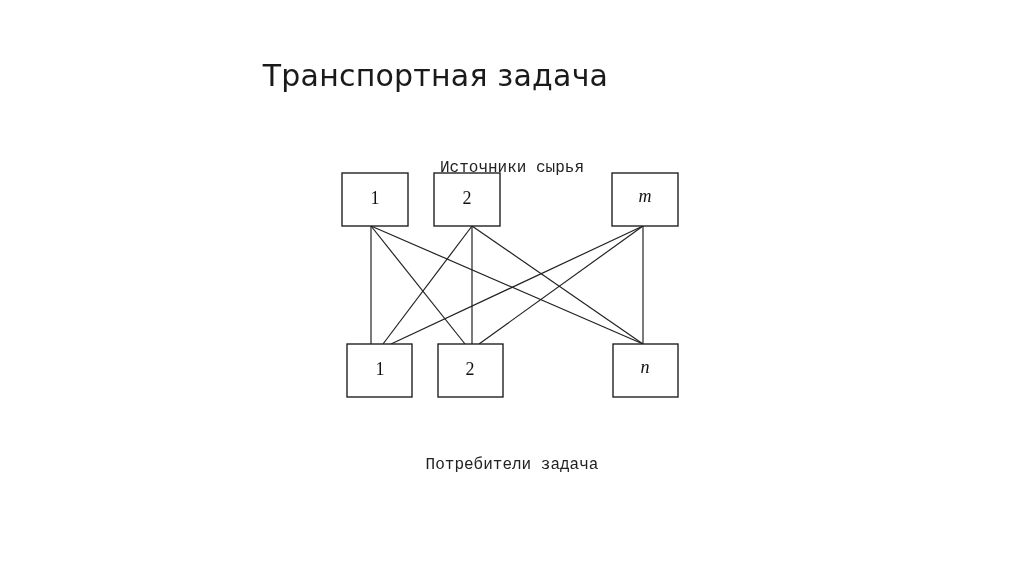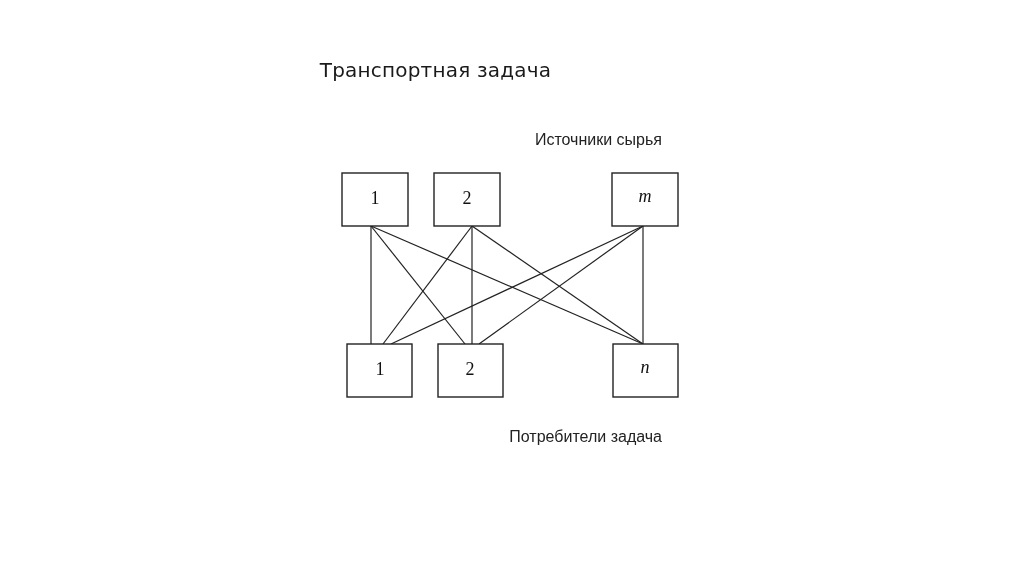--- a/index.html
+++ b/index.html
@@ -2,26 +2,26 @@
 <html><head>
   <meta charset="utf-8">
   <style>
     html, body { margin: 0; padding: 0; }
     body {
       width: 1024px; height: 574px; background: #ffffff; position: relative; overflow: hidden;
       font-family: "DejaVu Sans", sans-serif;
     }
     .slide-title {
       position: absolute; left: 0; top: 58px; width: 871px; text-align: center;
-      font-family: "DejaVu Sans", sans-serif; font-size: 20px; color: #1a1a1a; font-weight: normal;
+      font-family: "DejaVu Sans", sans-serif; font-size: 30px; color: #1a1a1a; font-weight: normal;
       letter-spacing: 0.2px;
     }
     .caption {
-      position: absolute; width: 300px; text-align: right;
-      font-family: Liberation Sans, sans-serif; font-size: 16px; color: #222;
+      position: absolute; width: 300px; text-align: center;
+      font-family: Liberation Mono, monospace; font-size: 16px; color: #222; margin-top: 28px;
     }
     .caption.top { left: 362px; top: 131px; }
     .caption.bottom { left: 362px; top: 428px; }
     svg.diagram { position: absolute; left: 0; top: 0; }
     .node-label {
       font-family: "Liberation Serif", serif; font-size: 18px; fill: #111;
     }
     .node-label.italic { font-style: italic; }
   </style>
 </head>

